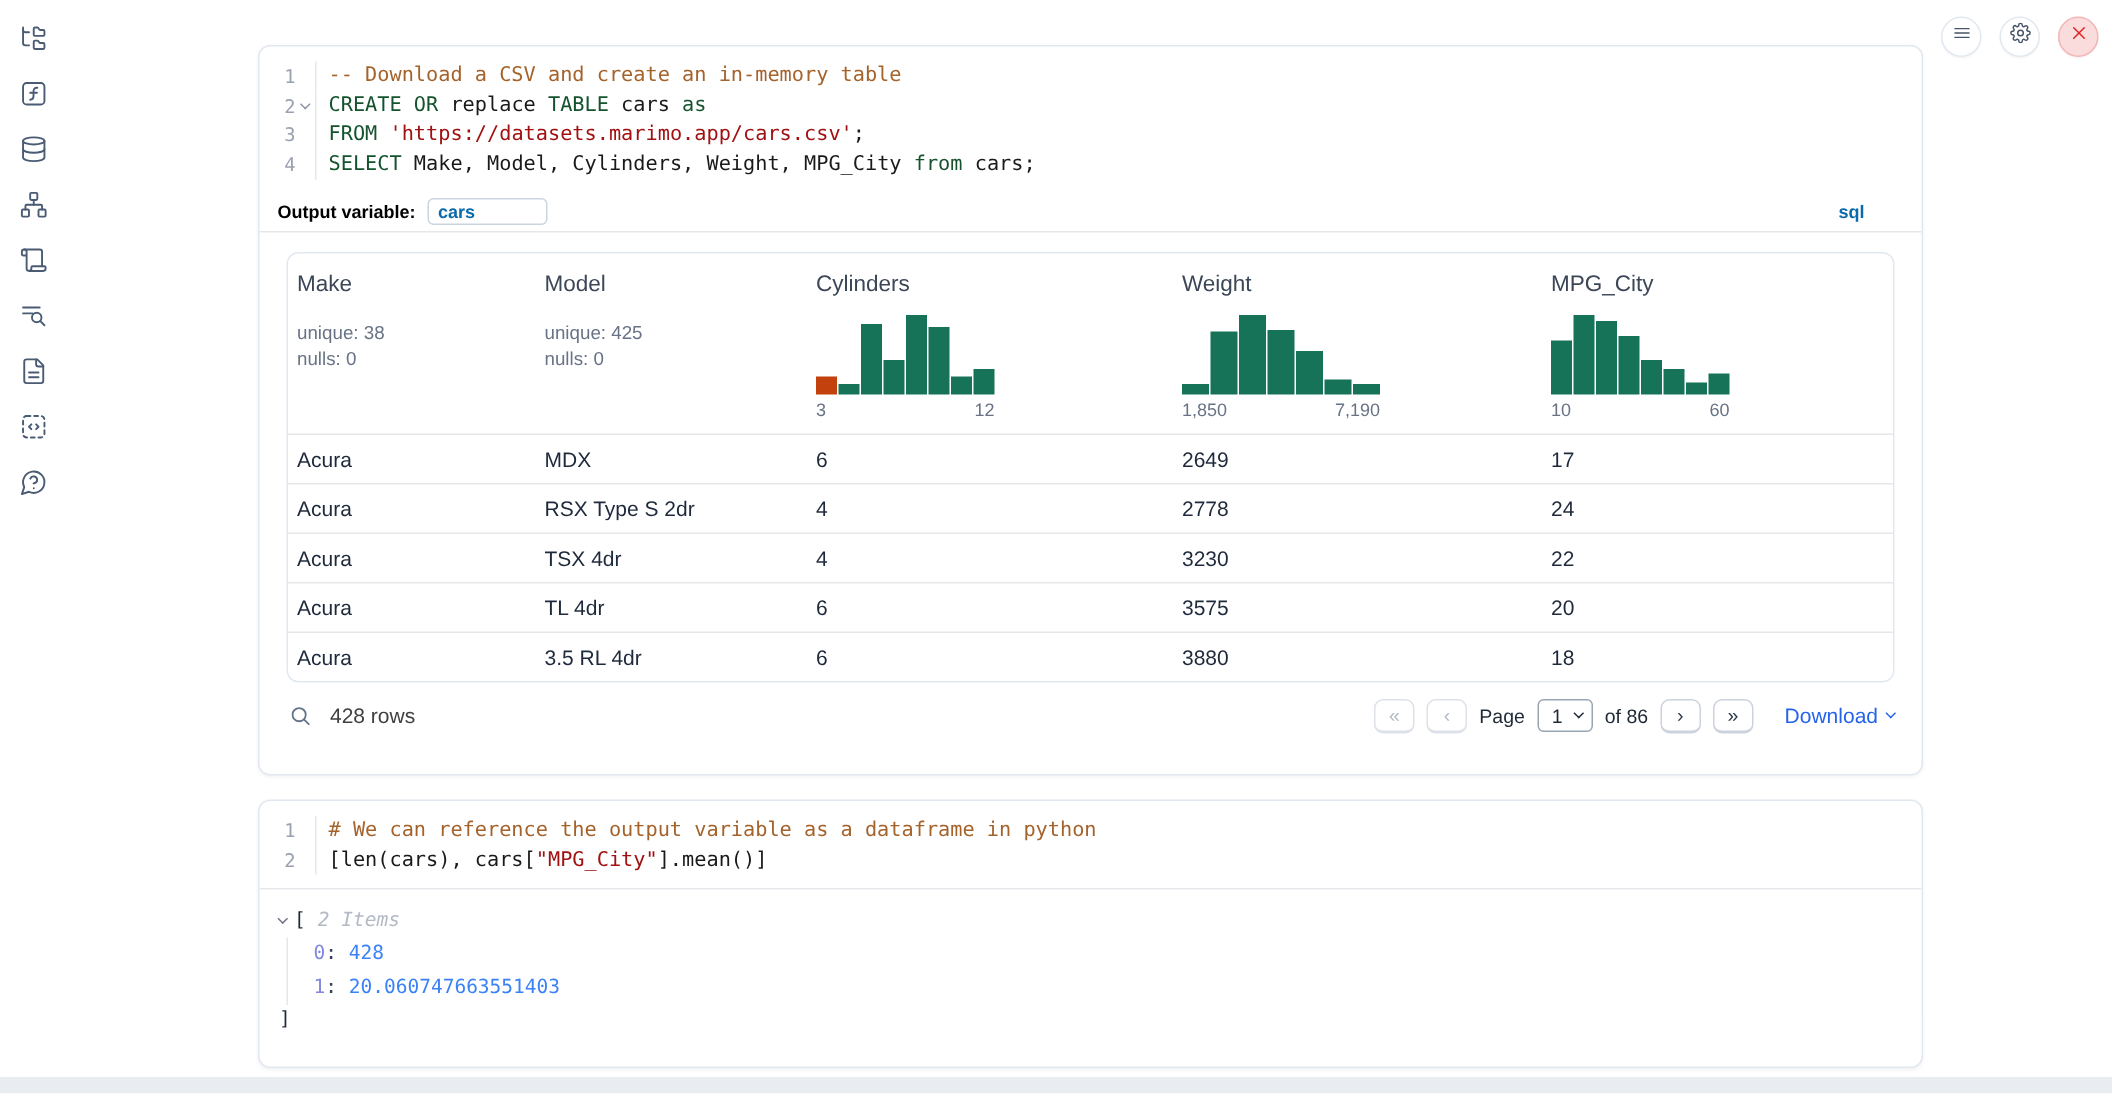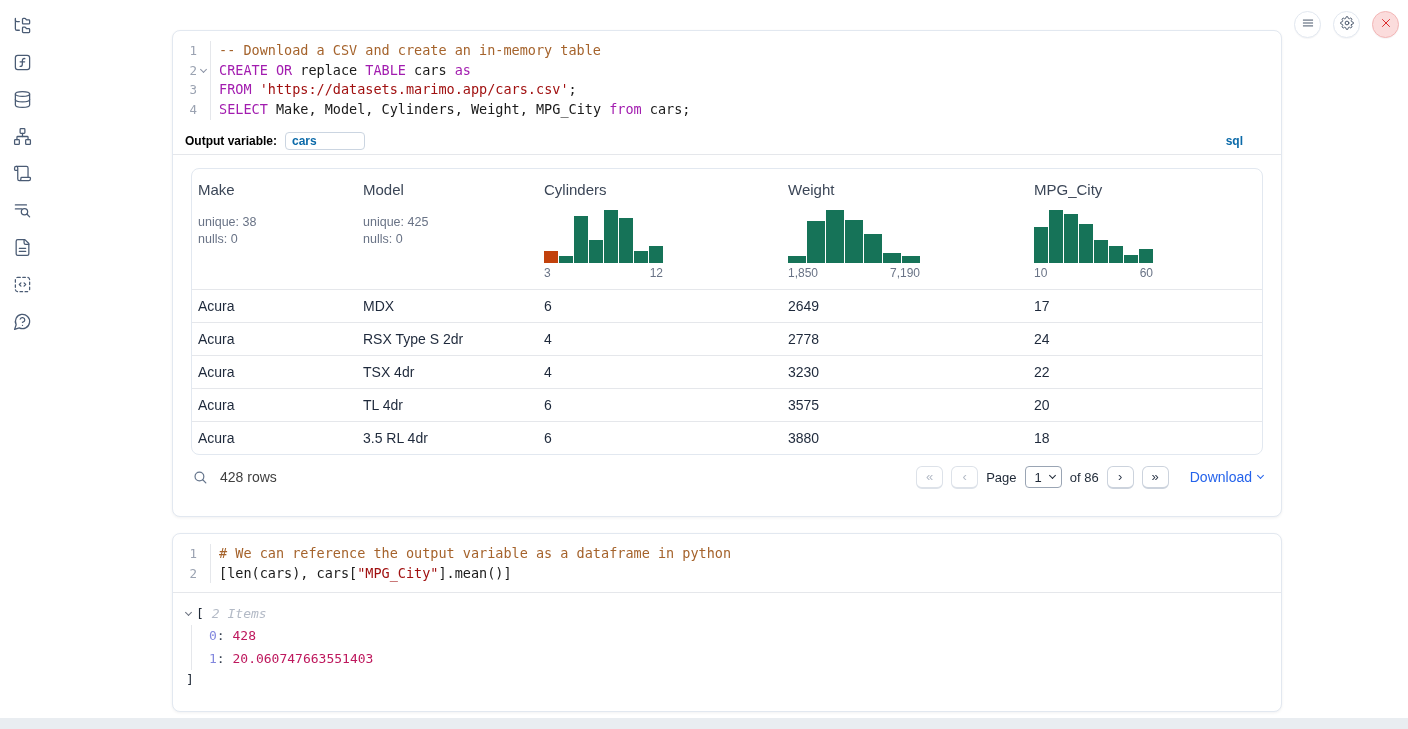--- a/index.html
+++ b/index.html
@@ -29,21 +29,21 @@
   #cell1 { top:30px; height:487px; }
   #cell2 { top:533px; height:179px; }
 
   .code-area { padding:10px 0 8px 0; font-family:"DejaVu Sans Mono", monospace; font-size:13.5px; line-height:19.7px; }
   .code-line { display:flex; }
   .gutter { width:38px; flex:none; display:flex; justify-content:flex-end; align-items:center;
     border-right:1px solid #e5e7eb; color:#9aa2b1; font-size:12.5px; }
   .ln { text-align:right; }
   .fold { width:13px; display:flex; align-items:center; justify-content:center; }
   .code-text { padding-left:8px; white-space:pre; color:#1a1a1a; }
-  .tok-kw { color:#a21caf; }
+  .tok-kw { color:#14532d; }
   .tok-str { color:#a11111; }
   .tok-cm { color:#a5632c; }
   .tok-pl { color:#1a1a1a; }
 
   .chev { display:inline-block; width:5px; height:5px; border-right:1.4px solid currentColor;
     border-bottom:1.4px solid currentColor; transform:rotate(45deg); margin-top:-3px; }
   .fold .chev { color:#8b93a5; }
 
   
   .outvar { height:27px; display:flex; align-items:center; padding:0 38px 0 12px; border-bottom:1px solid #e5e7eb; }
@@ -86,21 +86,21 @@
   
   .pyout { padding:13px 18px 0 13px; font-family:"DejaVu Sans Mono", monospace; font-size:13px; color:#1f2937; }
   .tree-head { display:flex; align-items:center; }
   .tree-head .chev { color:#6b7280; margin-right:5px; }
   .bracket { color:#1f2937; }
   .items-label { font-style:italic; color:#b3bac6; margin-left:8px; }
   .tree-body { margin-left:5px; margin-top:4px; border-left:1px solid #e5e7eb; padding-left:17px; }
   .tree-entry { line-height:22.5px; }
   .key { color:#8287de; }
   .sep { color:#374151; }
-  .val { color:#be185d; }
+  .val { color:#3b82f6; }
   .tree-close { line-height:20px; }
 
   .window-edge { position:absolute; left:0; bottom:0; width:100%; height:11px; background:#e9edf1; }
 </style>
 </head>
 <body>
 
 <div class="sidebar">
   <div class="side-icon">
       <svg viewBox="0 0 24 24">

